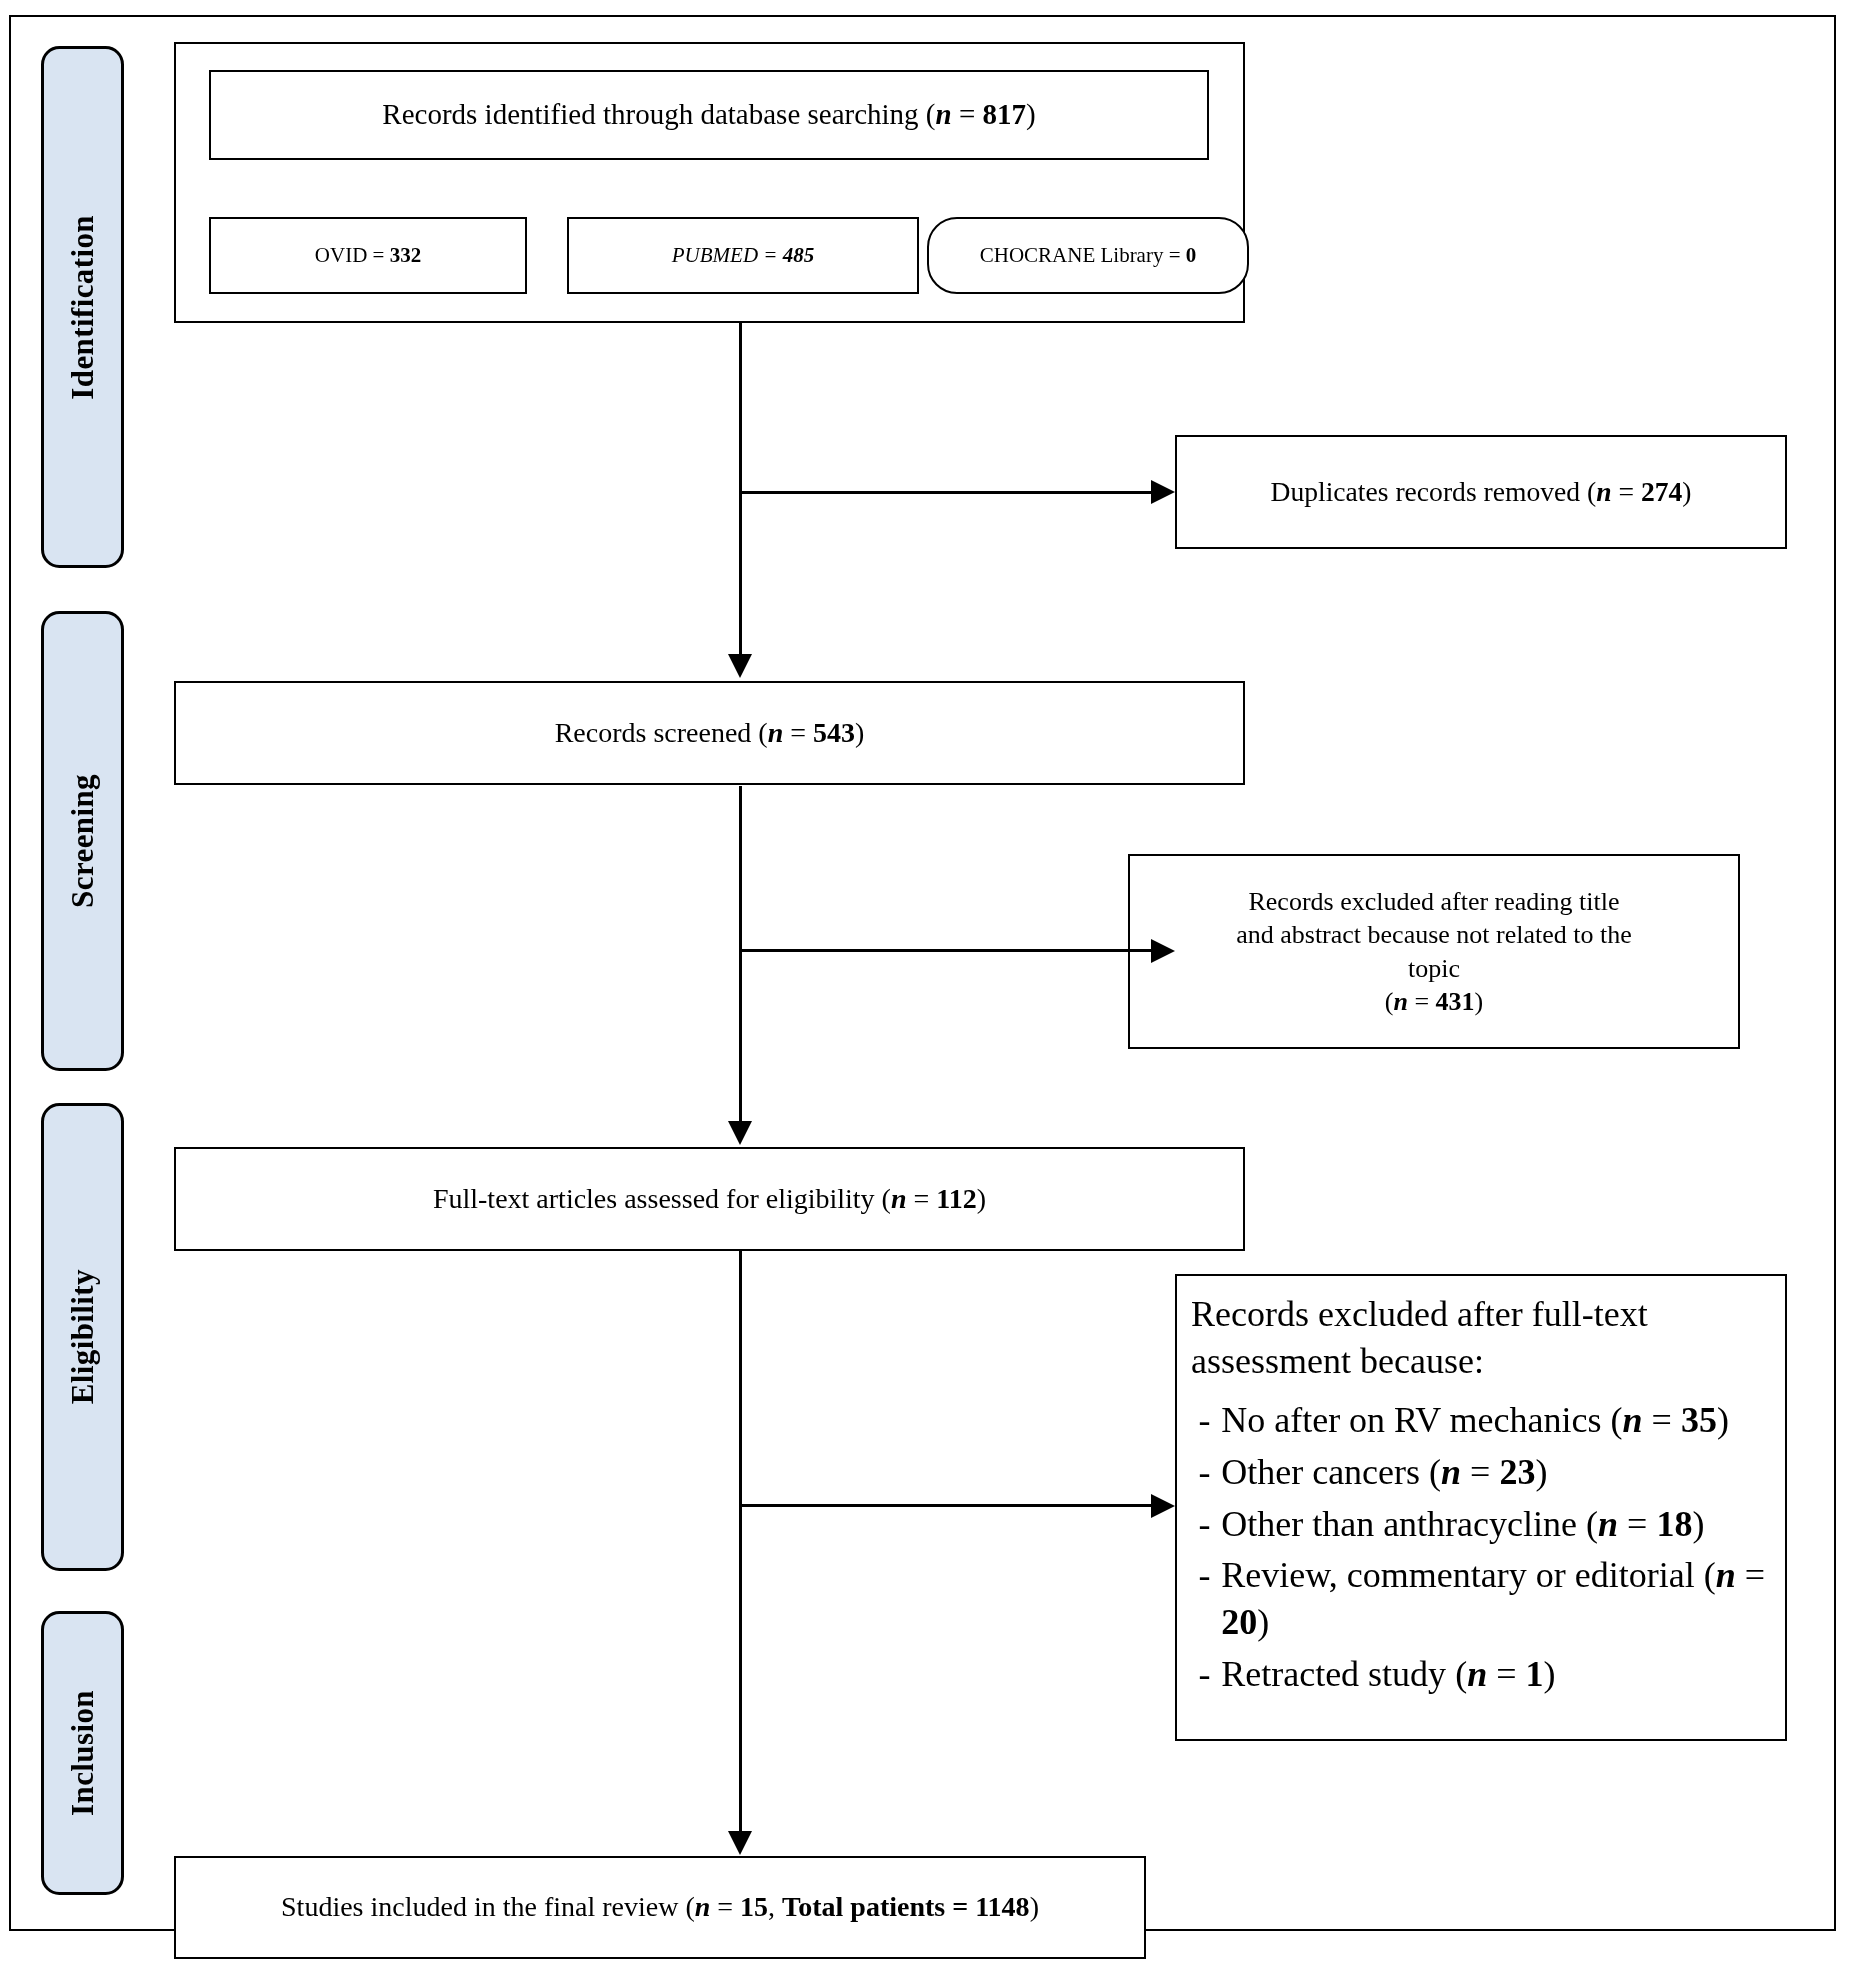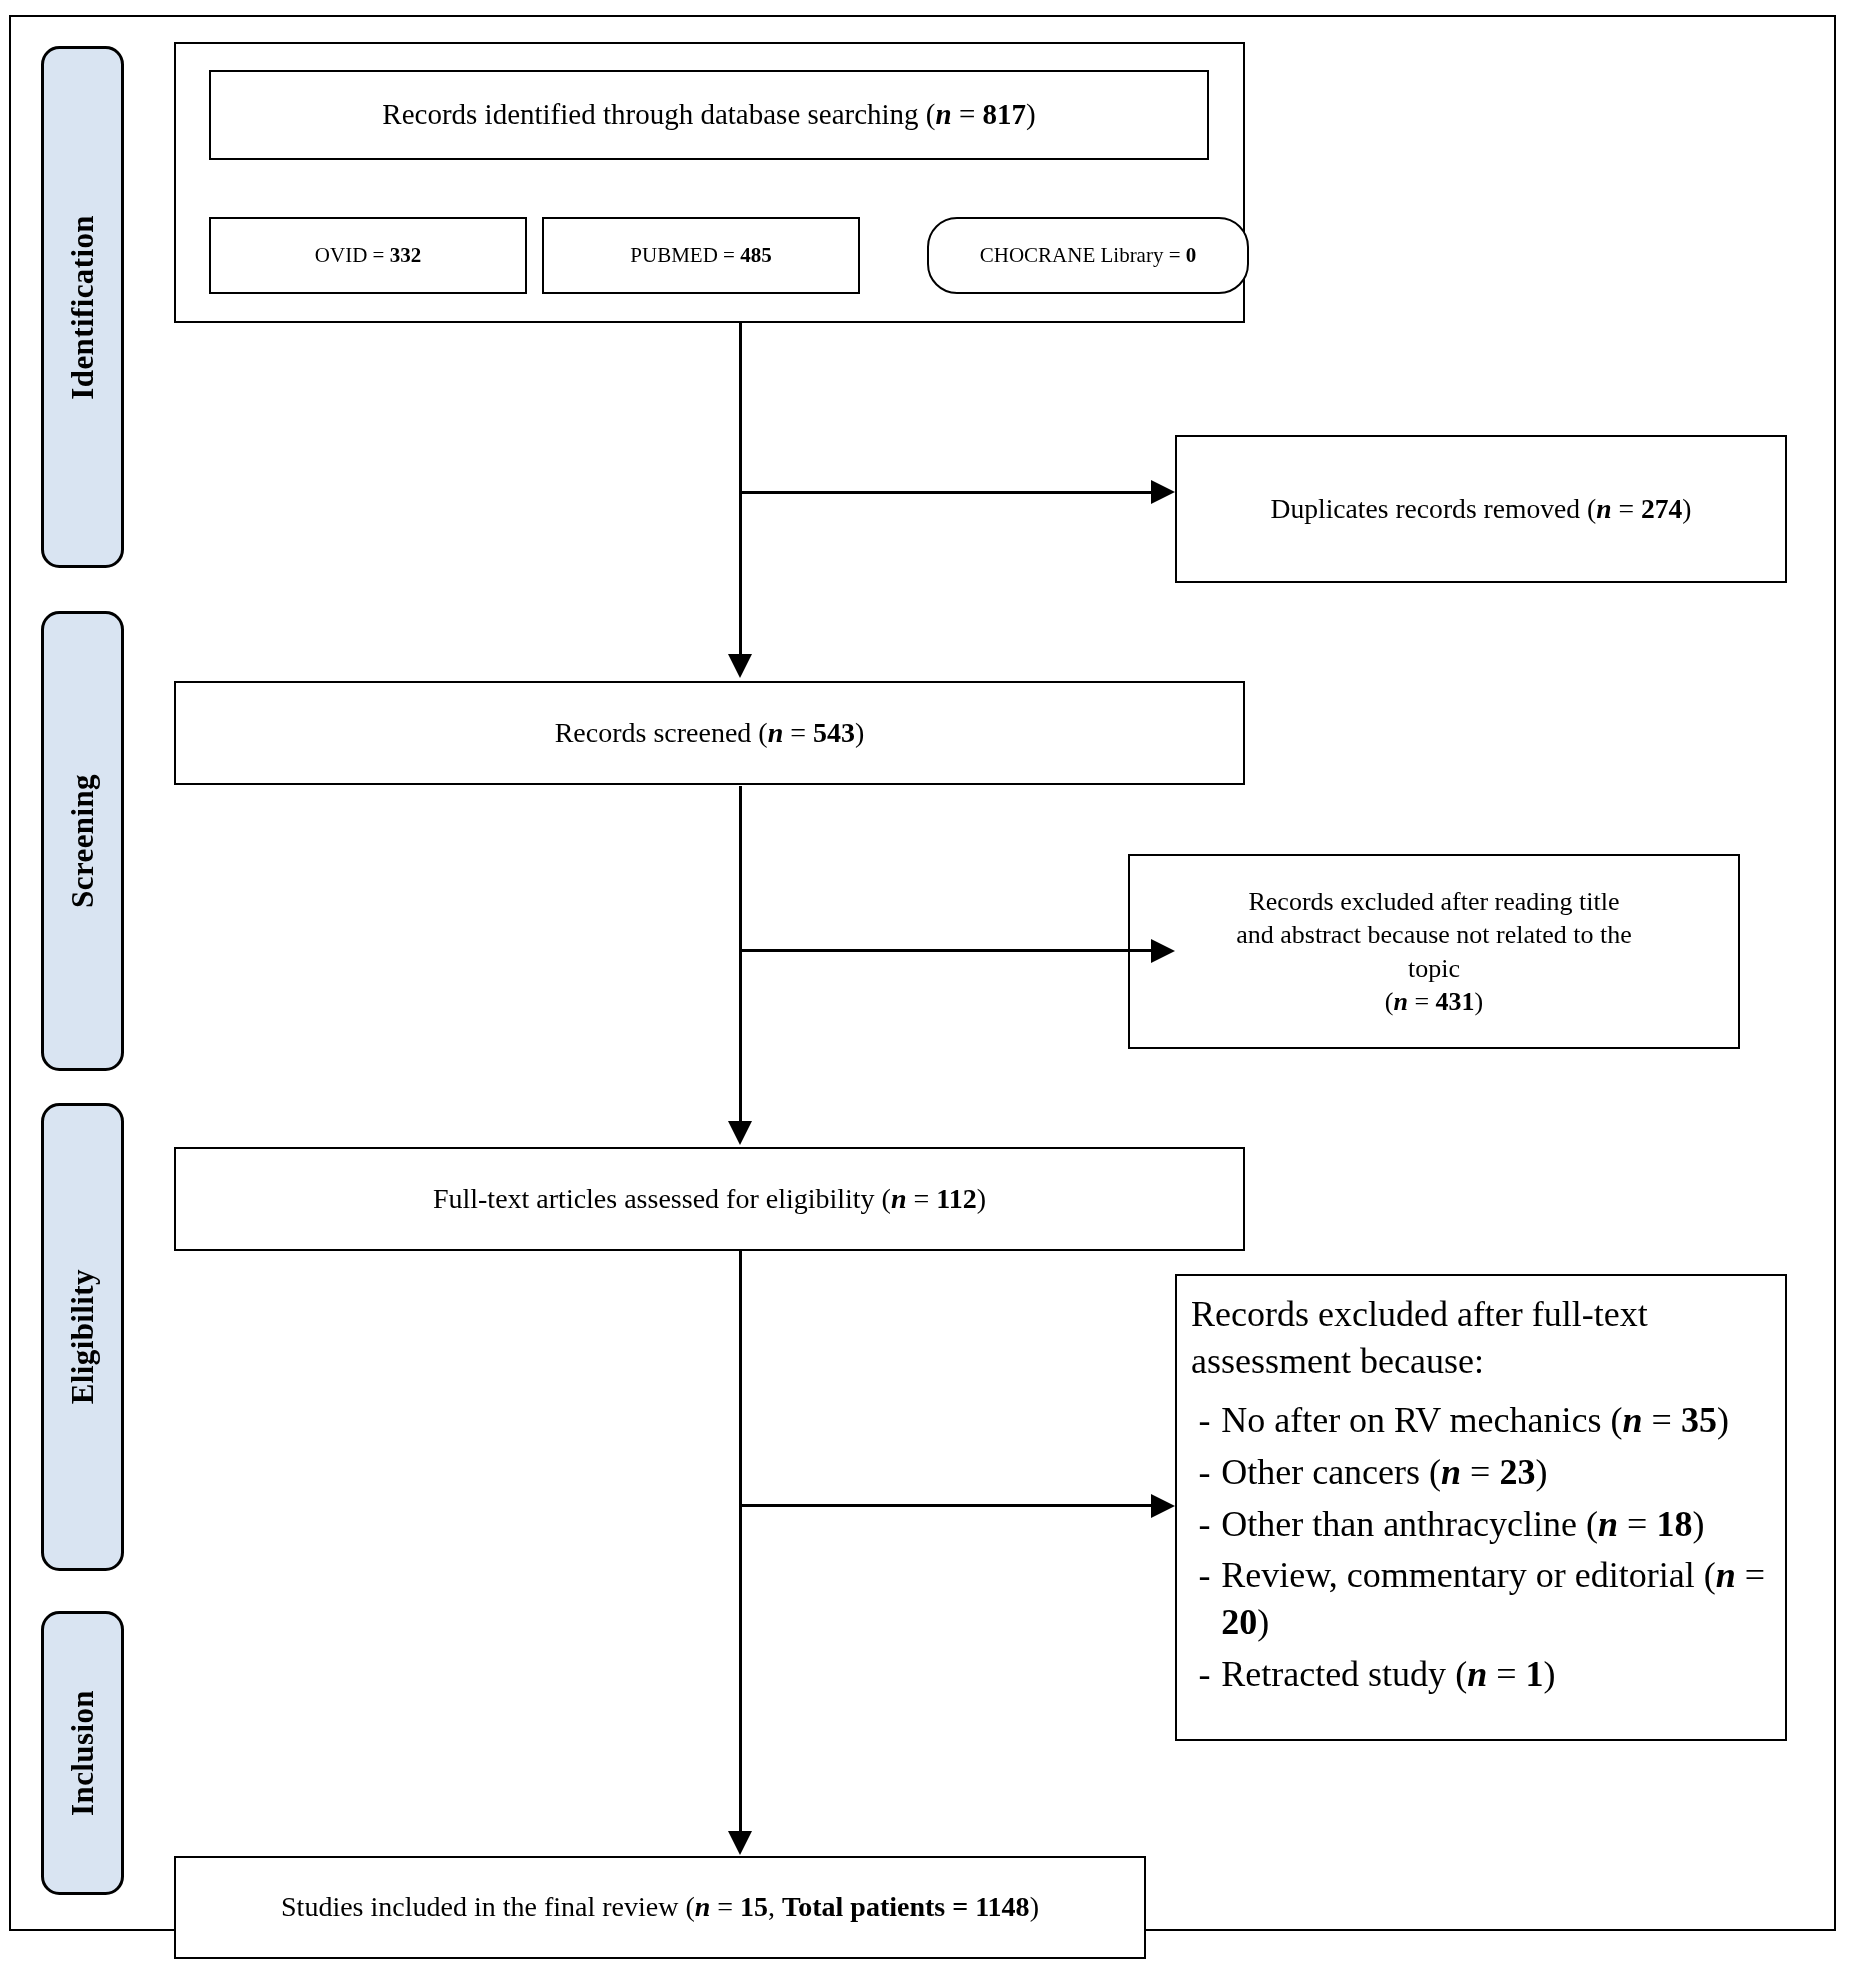--- a/index.html
+++ b/index.html
@@ -95,28 +95,28 @@
     top: 70px;
     width: 1000px;
     height: 90px;
     border-width: 2.1px;
   }
   #box-identified .txt { font-size: 29px; }
 
   .db-box { border-width: 2.1px; top: 217px; height: 77px; }
   .db-box .txt { font-size: 21px; }
   #box-ovid     { left: 209px;  width: 318px; }
-  #box-pubmed   { left: 542px; width: 318px; }
+  #box-pubmed   { left: 567px; width: 352px; font-style: italic; }
   #box-cochrane { left: 927px; width: 322px; border-radius: 30px; }
 
   #box-duplicates {
     left: 1175px;
     top: 435px;
     width: 612px;
-    height: 148px;
+    height: 114px;
   }
   #box-duplicates .txt { font-size: 27.6px; }
 
   #box-screened {
     left: 174px;
     top: 681px;
     width: 1071px;
     height: 104px;
   }
   #box-screened .txt { font-size: 28px; }

